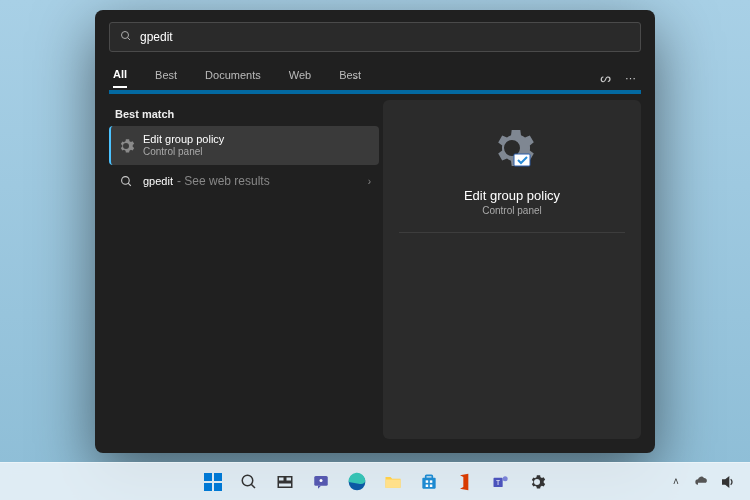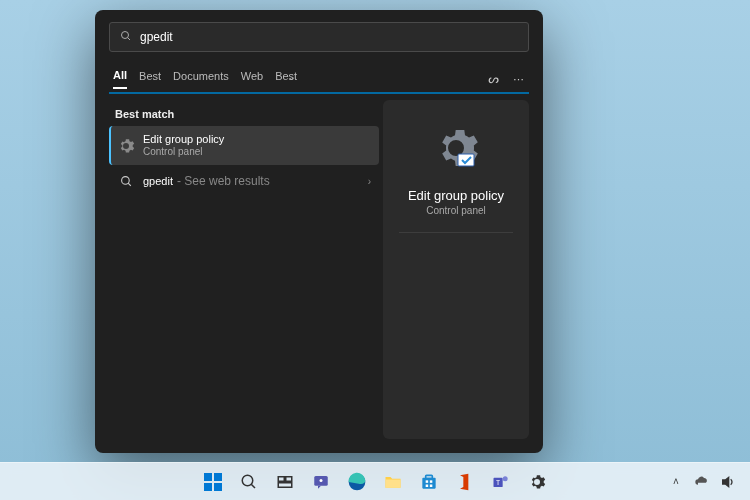--- a/index.html
+++ b/index.html
@@ -4,40 +4,40 @@
   <style>
     * { margin: 0; padding: 0; box-sizing: border-box; font-family: "Segoe UI", sans-serif; }
     body {
       width: 750px; height: 500px;
       background: linear-gradient(180deg, #a8d0e6 0%, #8dbdd6 100%);
       position: relative; overflow: hidden;
     }
     
     .search-window {
       position: absolute; left: 95px; top: 10px;
-      width: 448px; height: 443px;
+      width: 560px; height: 443px;
       background: #202020; border-radius: 8px;
       box-shadow: 0 20px 60px rgba(0,0,0,0.5);
       display: flex; flex-direction: column;
       padding: 12px 14px 14px 14px;
     }
     .search-box {
       height: 30px; background: #2a2a2a;
       border: 1px solid #4a4a4a; border-radius: 3px;
       display: flex; align-items: center; padding: 0 10px; gap: 8px;
     }
     .search-box .icon { color: #aaa; font-size: 12px; }
     .search-box input {
       flex: 1; background: transparent; border: 0; color: #fff;
       font-size: 12px; outline: none;
     }
     .tabs {
-      display: flex; align-items: center; gap: 12px;
+      display: flex; align-items: center; gap: 28px;
       margin-top: 14px; padding: 0 4px; font-size: 11px; color: #ccc;
-      border-bottom: 2px solid #0369a1; height: 28px; justify-content: flex-end;
+      border-bottom: 4px solid #0369a1; height: 28px; justify-content: flex-end;
     }
     .tab { cursor: pointer; padding-bottom: 6px; color: #bbb; }
     .tab.active { color: #fff; border-bottom: 2px solid #fff; font-weight: 600; }
     .tabs .more-chev { font-size: 8px; margin-left: -12px; }
     .tabs-spacer { flex: 1; }
     .tabs-right { display: flex; align-items: center; gap: 14px; color: #ccc; font-size: 14px; }
     .panes { flex: 1; display: flex; margin-top: 6px; gap: 4px; }
     
     .left-pane { width: 270px; display: flex; flex-direction: column; }
     .section-label { font-size: 11px; font-weight: 600; color: #eee; padding: 8px 6px 6px; }

